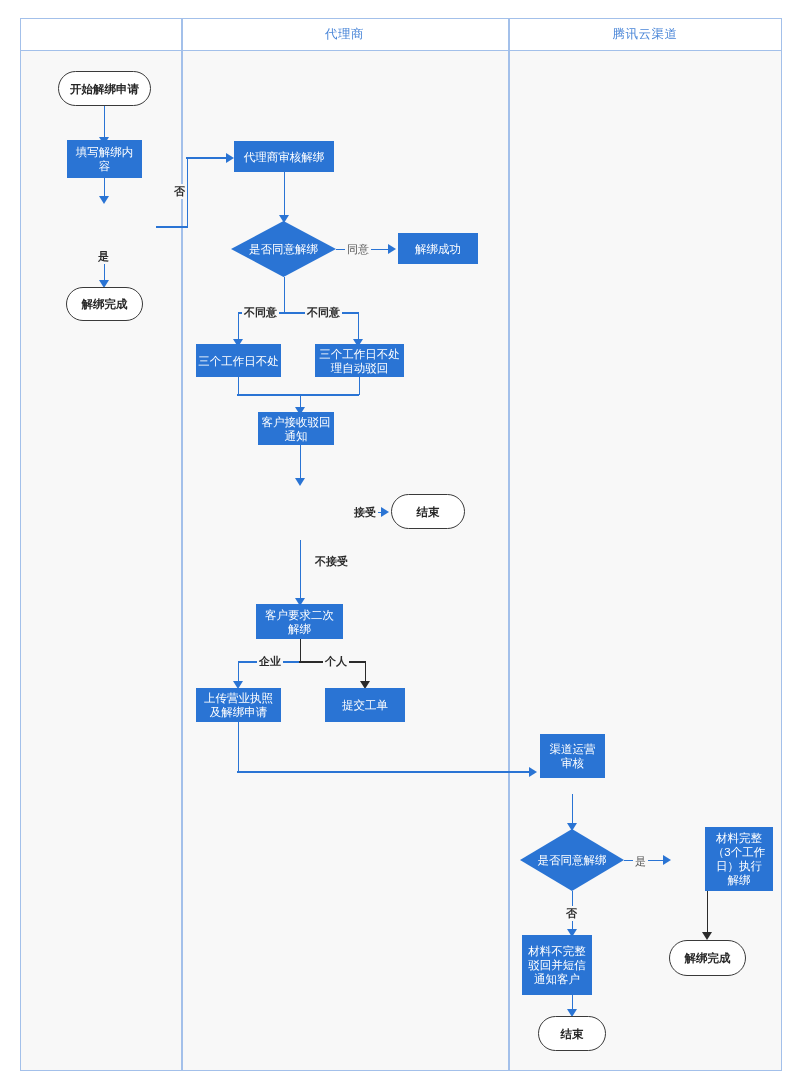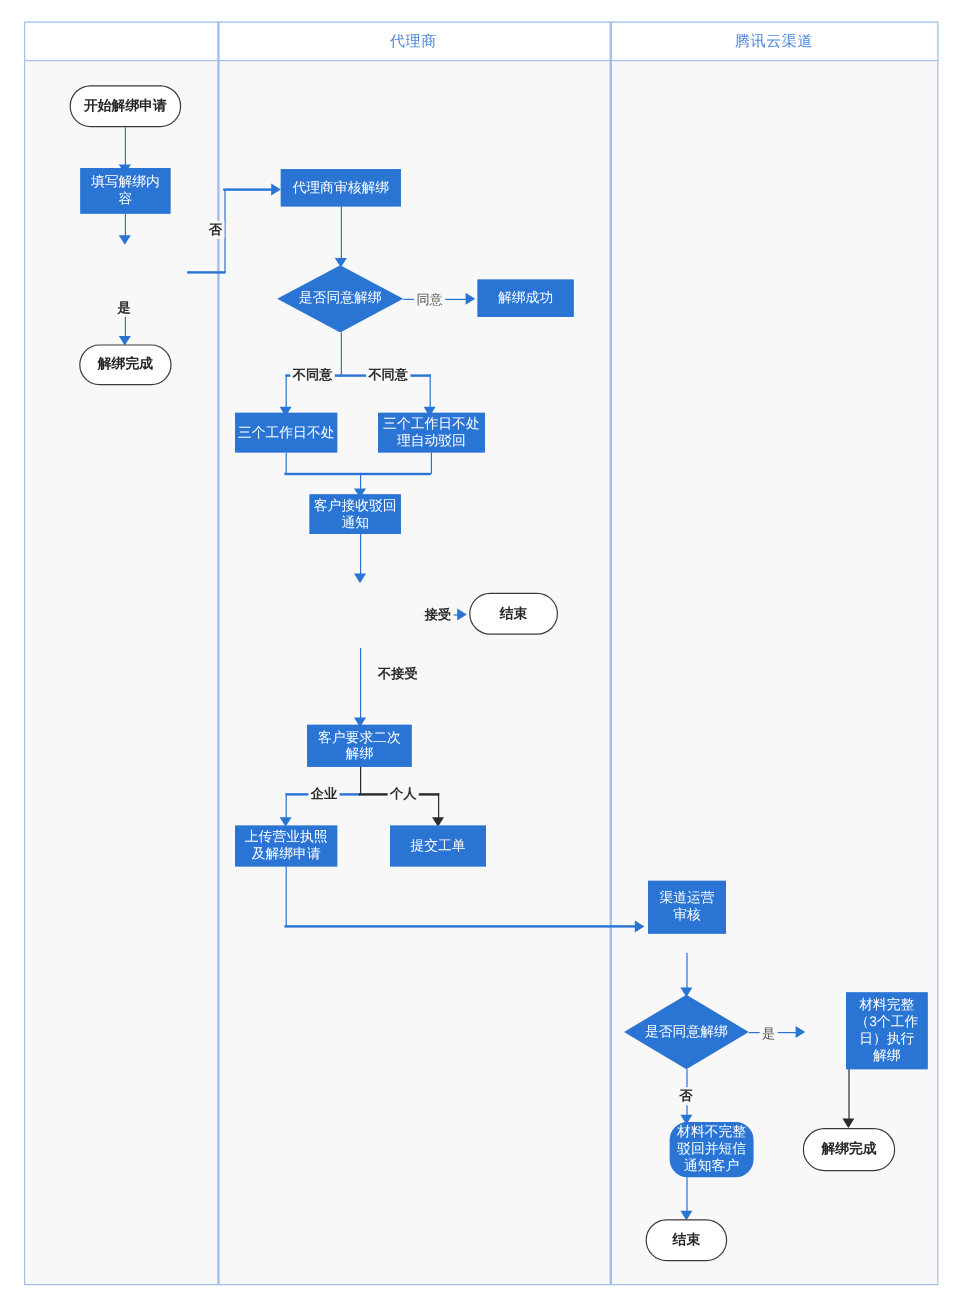--- a/index.html
+++ b/index.html
@@ -301,21 +301,21 @@
   <div class="arrow down dark" style="left:702px; top:932px;"></div>
 
   <div class="node term" style="left:669px; top:940px; width:77px; height:36px;">
     <span>解绑完成</span>
   </div>
 
   <div class="ln lnv" style="left:571.5px; top:891px; height:42px;"></div>
   <div class="arrow down" style="left:567px; top:929px;"></div>
   <div class="elabel" style="left:564px; top:906px;">否</div>
 
-  <div class="node proc" style="left:558px; top:935px; width:70px; height:46px;border-radius:15px;">
+  <div class="node proc" style="left:522px; top:935px; width:70px; height:60px;">
     <span style="white-space:pre-line">材料不完整
 驳回并短信
 通知客户</span>
   </div>
 
   <div class="ln lnv" style="left:571.5px; top:981px; height:32px;"></div>
   <div class="arrow down" style="left:567px; top:1009px;"></div>
 
   <div class="node term" style="left:538px; top:1016px; width:68px; height:35px;">
     <span>结束</span>

